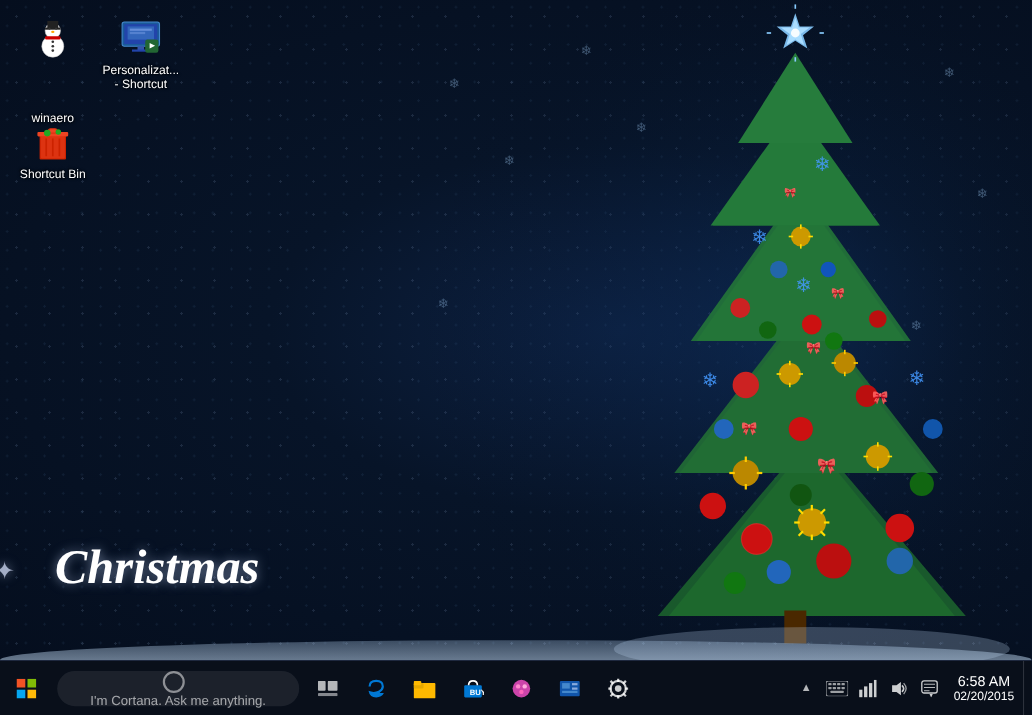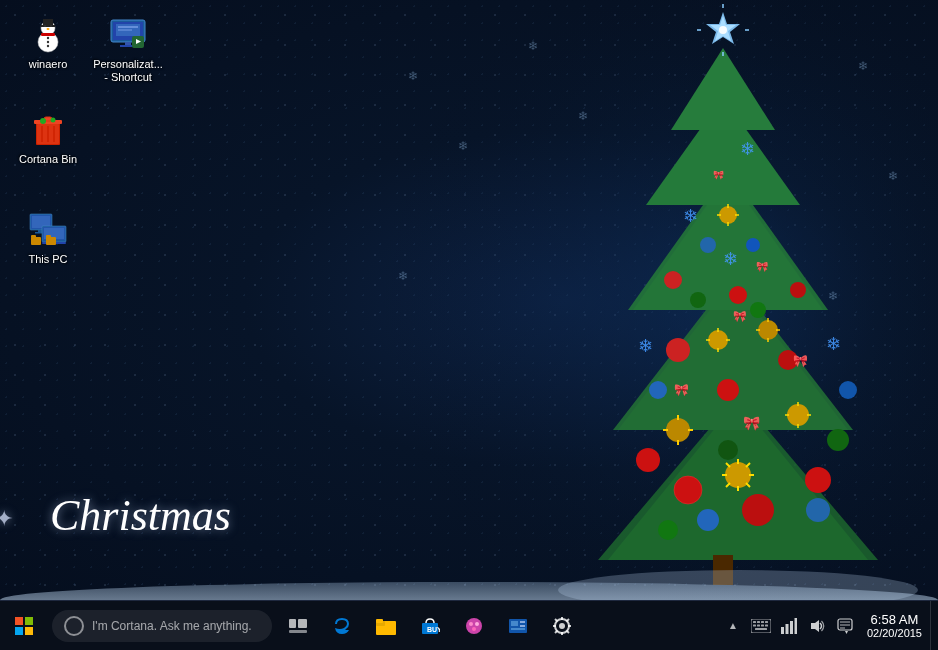--- a/index.html
+++ b/index.html
@@ -54,21 +54,21 @@
     }
     #merry-christmas .merry {
       font-size: 48px;
       font-family: 'Brush Script MT', cursive;
       font-weight: bold;
       display: block;
     }
     #merry-christmas .christmas {
       font-size: 44px;
       font-family: 'Brush Script MT', cursive;
-      font-weight: normal;
+      font-weight: bold;
       display: block;
       margin-left: 30px;
     }
 
     
     .desktop-icon {
       position: absolute;
       width: 80px;
       display: flex;
       flex-direction: column;
@@ -121,20 +121,21 @@
     #cortana {
       display: flex;
       align-items: center;
       background: rgba(255,255,255,0.08);
       border-radius: 20px;
       height: 32px;
       padding: 0 12px;
       margin: 0 4px;
       width: 220px;
       cursor: text;
+      flex-direction: column;
     }
     #cortana-circle {
       width: 20px;
       height: 20px;
       border: 2px solid rgba(255,255,255,0.5);
       border-radius: 50%;
       margin-right: 8px;
       flex-shrink: 0;
     }
     #cortana-text {
@@ -372,21 +373,21 @@
         <text x="448" y="350">❄</text>
         <text x="345" y="265">❄</text>
         <text x="305" y="222">❄</text>
         <text x="362" y="155">❄</text>
       </g>
 
       <ellipse cx="360" cy="590" rx="180" ry="20" fill="rgba(200,225,250,0.25)"></ellipse>
     </svg>
   </div>
 
-  <div class="desktop-icon" style="top:10px;left:8px;">
+  <div class="desktop-icon" style="top:10px;left:8px;gap:44px;">
     <div class="icon-img">
       <svg width="40" height="40" viewBox="0 0 40 40">
 
         <circle cx="20" cy="28" r="10" fill="white" stroke="#ccc" stroke-width="0.5"></circle>
         <circle cx="20" cy="14" r="7" fill="white" stroke="#ccc" stroke-width="0.5"></circle>
 
         <rect x="15" y="5" width="10" height="7" fill="#222"></rect>
         <rect x="13" y="11" width="14" height="2" fill="#222"></rect>
 
         <rect x="13" y="19" width="14" height="3" fill="#cc0000" rx="1"></rect>
@@ -436,47 +437,23 @@
         <rect x="16" y="8" width="8" height="4" rx="2" fill="#ee4422" stroke="#dd3311" stroke-width="1"></rect>
 
         <line x1="14" y1="17" x2="14" y2="33" stroke="#cc2200" stroke-width="1.5"></line>
         <line x1="20" y1="17" x2="20" y2="33" stroke="#cc2200" stroke-width="1.5"></line>
         <line x1="26" y1="17" x2="26" y2="33" stroke="#cc2200" stroke-width="1.5"></line>
 
         <circle cx="15" cy="12" r="3" fill="#22aa22"></circle>
         <circle cx="25" cy="11" r="2.5" fill="#22aa22"></circle>
       </svg>
     </div>
-    <span class="icon-label">Cortana Bin</span>
-  </div>
-
-  <div class="desktop-icon" style="top:205px;left:8px;">
-    <div class="icon-img">
-      <svg width="40" height="40" viewBox="0 0 40 40">
-
-        <rect x="2" y="5" width="22" height="16" rx="1" fill="#1a5a9a" stroke="#4488cc" stroke-width="0.5"></rect>
-        <rect x="3" y="6" width="20" height="14" fill="#2255aa"></rect>
-        <rect x="4" y="7" width="18" height="12" fill="#3366bb"></rect>
-
-        <rect x="10" y="21" width="6" height="3" fill="#1a5a9a"></rect>
-        <rect x="7" y="23" width="12" height="1.5" fill="#1a5a9a"></rect>
-
-        <rect x="14" y="17" width="24" height="16" rx="1" fill="#1a5a9a" stroke="#4488cc" stroke-width="0.5"></rect>
-        <rect x="15" y="18" width="22" height="13" fill="#2255aa"></rect>
-        <rect x="16" y="19" width="20" height="11" fill="#3366bb"></rect>
-        <rect x="14" y="33" width="24" height="2" rx="1" fill="#2244aa"></rect>
-
-        <rect x="3" y="28" width="10" height="8" rx="1" fill="#cc8800"></rect>
-        <rect x="3" y="26" width="5" height="3" rx="1" fill="#cc8800"></rect>
-        <rect x="18" y="28" width="10" height="8" rx="1" fill="#cc8800"></rect>
-        <rect x="18" y="26" width="5" height="3" rx="1" fill="#cc8800"></rect>
-      </svg>
-    </div>
-    <span class="icon-label">This PC</span>
-  </div>
+    <span class="icon-label">Shortcut Bin</span>
+  </div>
+
 
 
   <div id="merry-christmas">
     <span style="display:inline-block;position:relative;">
       <span style="position:absolute;left:-25px;top:15px;color:rgba(220,230,255,0.7);font-size:22px;font-style:normal;">✦</span>
       <span class="christmas">Christmas</span>
     </span>
   </div>
 
   <div id="snow-ground"></div>

